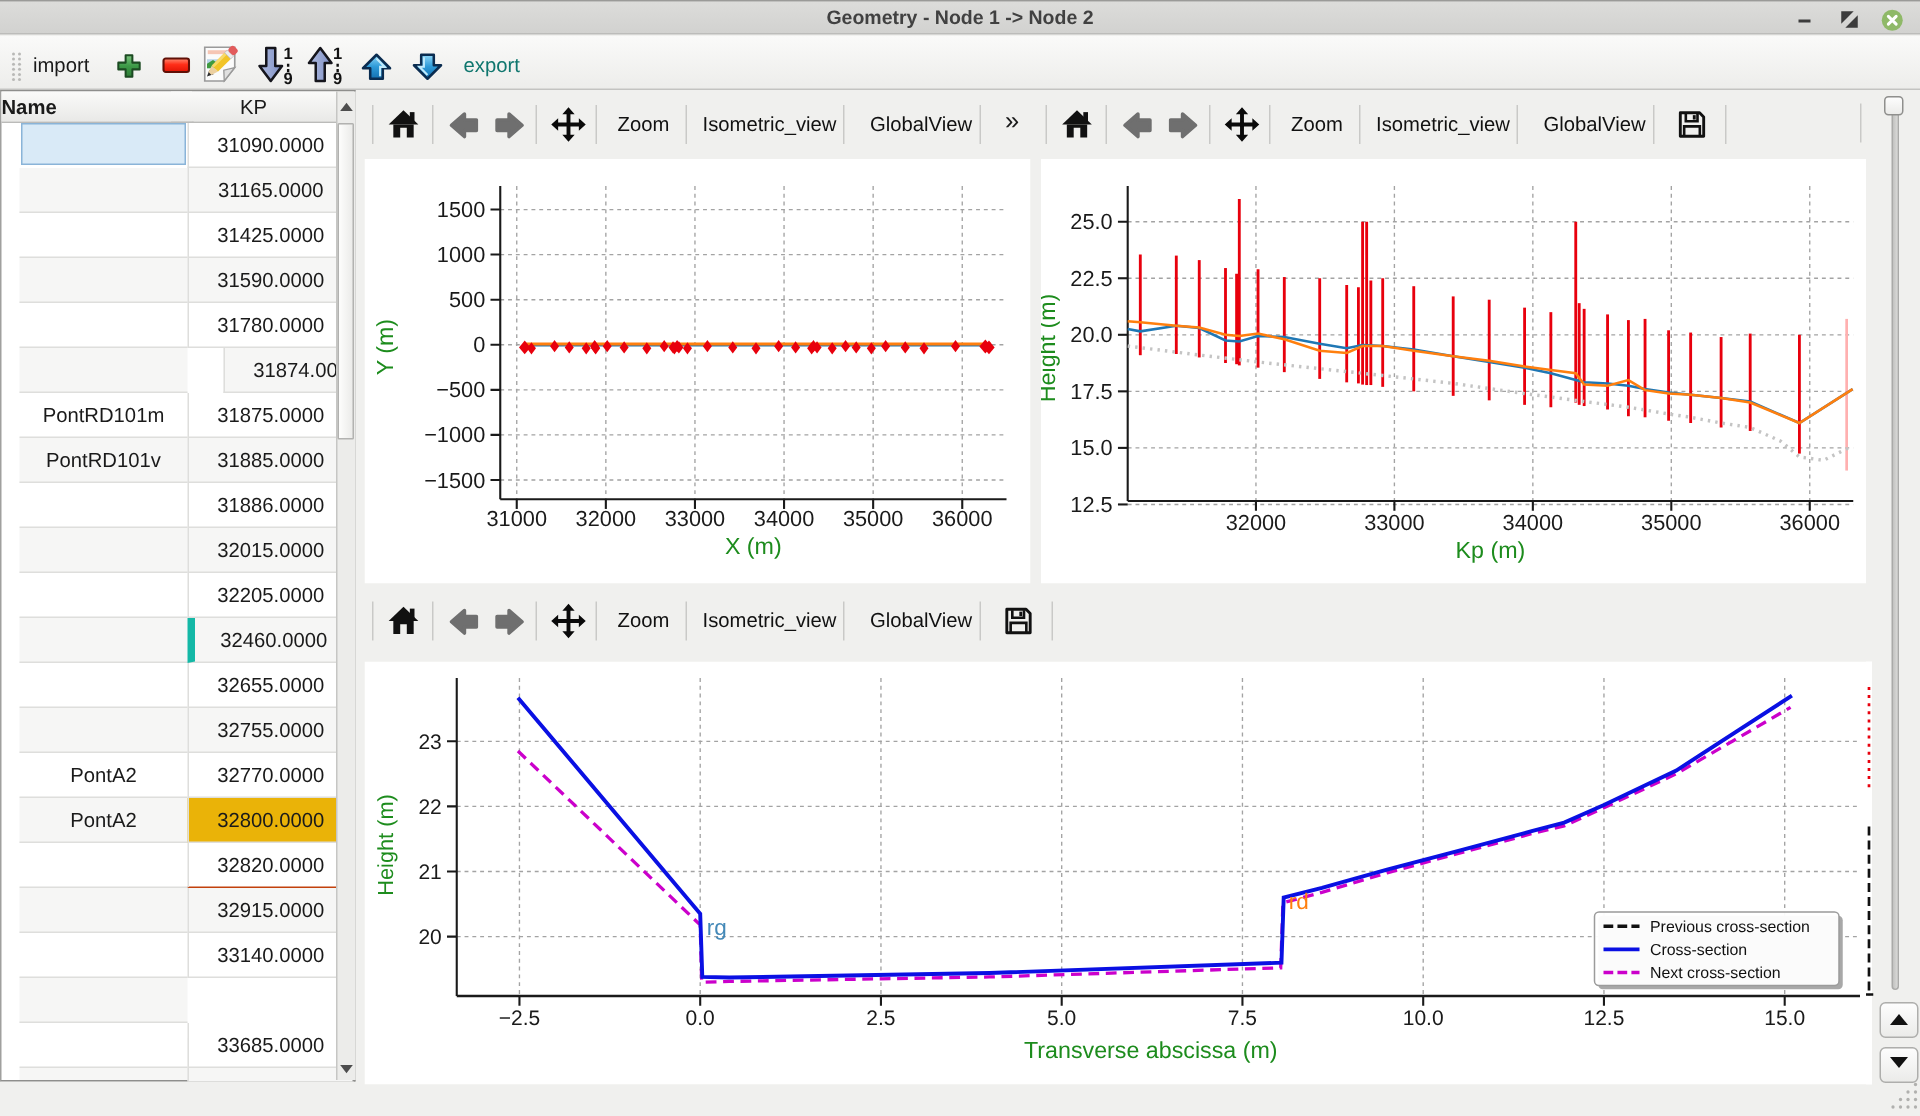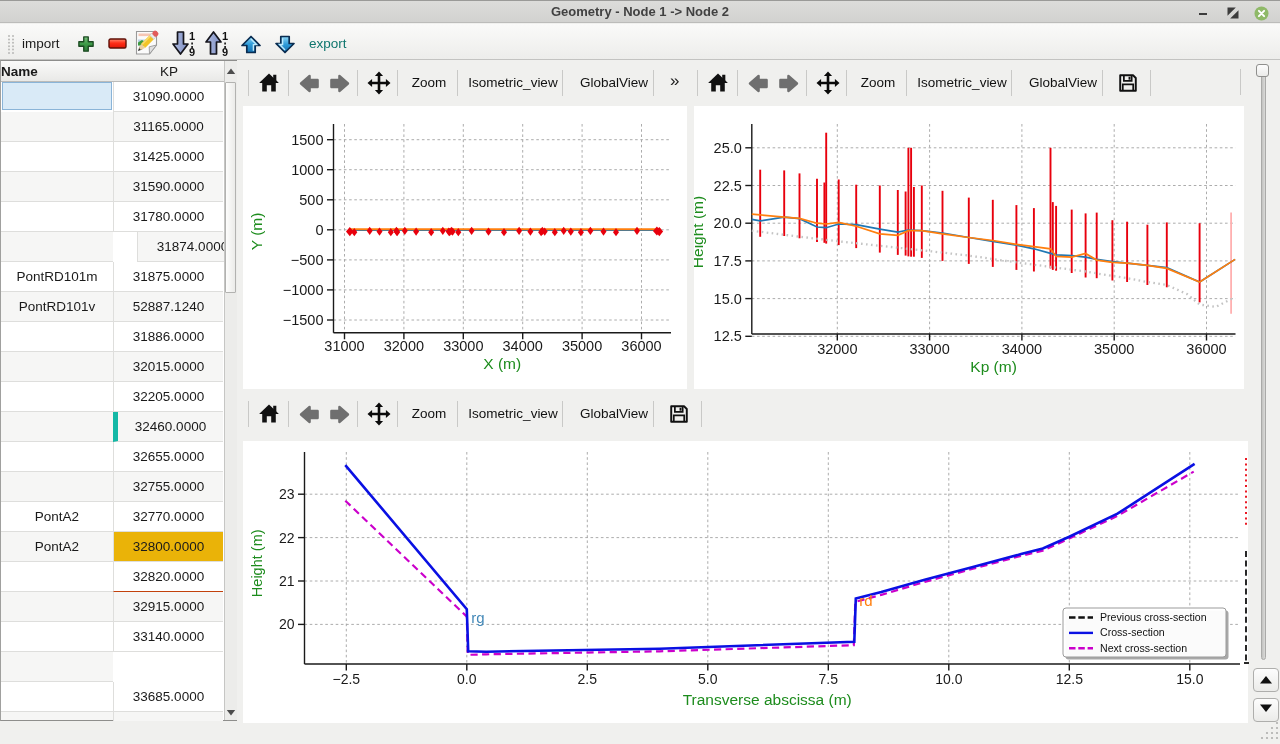--- a/index.html
+++ b/index.html
@@ -106,39 +106,39 @@
 <svg style="position:absolute;left:274px;top:35px" width="22" height="19" viewBox="0 0 22 19">
 <path d="M11 17.5 L2 8.5 L6.8 8.5 L6.8 1.5 L15.2 1.5 L15.2 8.5 L20 8.5 Z" fill="url(#ba)" stroke="#0a2c50" stroke-width="1.7" stroke-linejoin="round"></path>
 <path d="M8.6 3.2 L8.6 9.5 L5.6 9.5 L11 15" fill="none" stroke="#bfeafc" stroke-width="1.4"></path>
   </svg>
 <div style="position:absolute;left:309px;top:34px;width:60px;height:20px;line-height:20px;font-size:13.5px;color:#0f766e">export</div>
 
 <div style="position:absolute;left:0;top:60px;width:237px;height:661px;background:#ffffff;border:1px solid #8e8e8c;border-left:1px solid #a0a09e;">
   <div style="position:absolute;left:0;top:0;width:128px;height:21px;background:linear-gradient(#fafaf9,#e9e9e7);border-bottom:1px solid #bbbbb9;border-right:1px solid #c6c6c4;text-align:left;line-height:21px;font-weight:bold;">Name</div>
   <div style="position:absolute;left:113px;top:0;width:110px;height:21px;background:linear-gradient(#fafaf9,#e9e9e7);border-bottom:1px solid #bbbbb9;text-align:center;line-height:21px;">KP</div>
 </div>
-<div style="position:absolute;left:0;top:60px;width:224px;height:661px;overflow:hidden;">
+<div style="position:absolute;left:12px;top:60px;width:224px;height:661px;overflow:hidden;">
   <div style="position:relative;left:0;top:-60px;">
       <div style="position:absolute;left:2px;top:82px;width:110px;height:28px;background:#d9eaf7;border:1px solid #8ab4d8;"></div>
       <div style="position:absolute;left:113px;top:82px;width:110px;height:30px;background:#ffffff;border-bottom:1px solid #dededc;border-left:1px solid #dededc;line-height:30px;text-align:center;">31090.0000</div>
       <div style="position:absolute;left:1px;top:112px;width:112px;height:30px;background:#f6f6f5;border-bottom:1px solid #dededc;"></div>
       <div style="position:absolute;left:113px;top:112px;width:110px;height:30px;background:#f6f6f5;border-bottom:1px solid #dededc;border-left:1px solid #dededc;line-height:30px;text-align:center;">31165.0000</div>
       <div style="position:absolute;left:1px;top:142px;width:112px;height:30px;background:#ffffff;border-bottom:1px solid #dededc;"></div>
       <div style="position:absolute;left:113px;top:142px;width:110px;height:30px;background:#ffffff;border-bottom:1px solid #dededc;border-left:1px solid #dededc;line-height:30px;text-align:center;">31425.0000</div>
       <div style="position:absolute;left:1px;top:172px;width:112px;height:30px;background:#f6f6f5;border-bottom:1px solid #dededc;"></div>
       <div style="position:absolute;left:113px;top:172px;width:110px;height:30px;background:#f6f6f5;border-bottom:1px solid #dededc;border-left:1px solid #dededc;line-height:30px;text-align:center;">31590.0000</div>
       <div style="position:absolute;left:1px;top:202px;width:112px;height:30px;background:#ffffff;border-bottom:1px solid #dededc;"></div>
       <div style="position:absolute;left:113px;top:202px;width:110px;height:30px;background:#ffffff;border-bottom:1px solid #dededc;border-left:1px solid #dededc;line-height:30px;text-align:center;">31780.0000</div>
       <div style="position:absolute;left:1px;top:232px;width:112px;height:30px;background:#f6f6f5;border-bottom:1px solid #dededc;"></div>
       <div style="position:absolute;left:113px;top:232px;width:110px;height:30px;background:#f6f6f5;border-bottom:1px solid #dededc;border-left:1px solid #dededc;line-height:30px;text-align:center;margin-left:24px;">31874.0000</div>
       <div style="position:absolute;left:1px;top:262px;width:112px;height:30px;background:#ffffff;border-bottom:1px solid #dededc;"></div>
       <div style="position:absolute;left:113px;top:262px;width:110px;height:30px;background:#ffffff;border-bottom:1px solid #dededc;border-left:1px solid #dededc;line-height:30px;text-align:center;">31875.0000</div>
       <div style="position:absolute;left:1px;top:262px;width:112px;height:30px;line-height:30px;text-align:center;">PontRD101m</div>
       <div style="position:absolute;left:1px;top:292px;width:112px;height:30px;background:#f6f6f5;border-bottom:1px solid #dededc;"></div>
-      <div style="position:absolute;left:113px;top:292px;width:110px;height:30px;background:#f6f6f5;border-bottom:1px solid #dededc;border-left:1px solid #dededc;line-height:30px;text-align:center;">52887.1240</div>
+      <div style="position:absolute;left:113px;top:292px;width:110px;height:30px;background:#f6f6f5;border-bottom:1px solid #dededc;border-left:1px solid #dededc;line-height:30px;text-align:center;">31885.0000</div>
       <div style="position:absolute;left:1px;top:292px;width:112px;height:30px;line-height:30px;text-align:center;">PontRD101v</div>
       <div style="position:absolute;left:1px;top:322px;width:112px;height:30px;background:#ffffff;border-bottom:1px solid #dededc;"></div>
       <div style="position:absolute;left:113px;top:322px;width:110px;height:30px;background:#ffffff;border-bottom:1px solid #dededc;border-left:1px solid #dededc;line-height:30px;text-align:center;">31886.0000</div>
       <div style="position:absolute;left:1px;top:352px;width:112px;height:30px;background:#f6f6f5;border-bottom:1px solid #dededc;"></div>
       <div style="position:absolute;left:113px;top:352px;width:110px;height:30px;background:#f6f6f5;border-bottom:1px solid #dededc;border-left:1px solid #dededc;line-height:30px;text-align:center;">32015.0000</div>
       <div style="position:absolute;left:1px;top:382px;width:112px;height:30px;background:#ffffff;border-bottom:1px solid #dededc;"></div>
       <div style="position:absolute;left:113px;top:382px;width:110px;height:30px;background:#ffffff;border-bottom:1px solid #dededc;border-left:1px solid #dededc;line-height:30px;text-align:center;">32205.0000</div>
       <div style="position:absolute;left:1px;top:412px;width:112px;height:30px;background:#f6f6f5;border-bottom:1px solid #dededc;"></div>
       <div style="position:absolute;left:113px;top:412px;width:110px;height:30px;background:#f6f6f5;border-bottom:1px solid #dededc;border-left:5px solid #14b8a6;line-height:30px;text-align:center;">32460.0000</div>
       <div style="position:absolute;left:1px;top:442px;width:112px;height:30px;background:#ffffff;border-bottom:1px solid #dededc;"></div>

